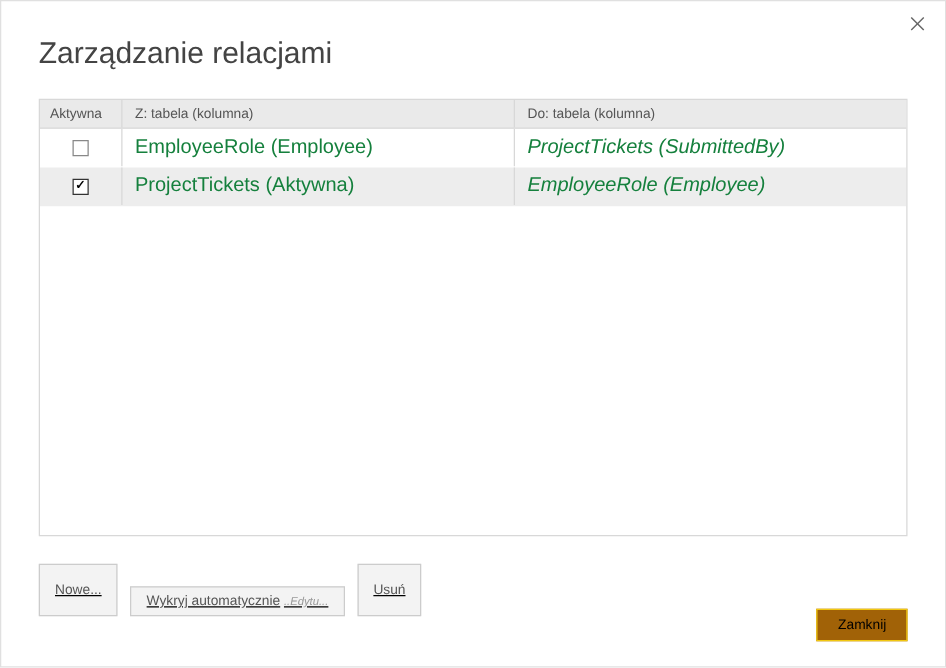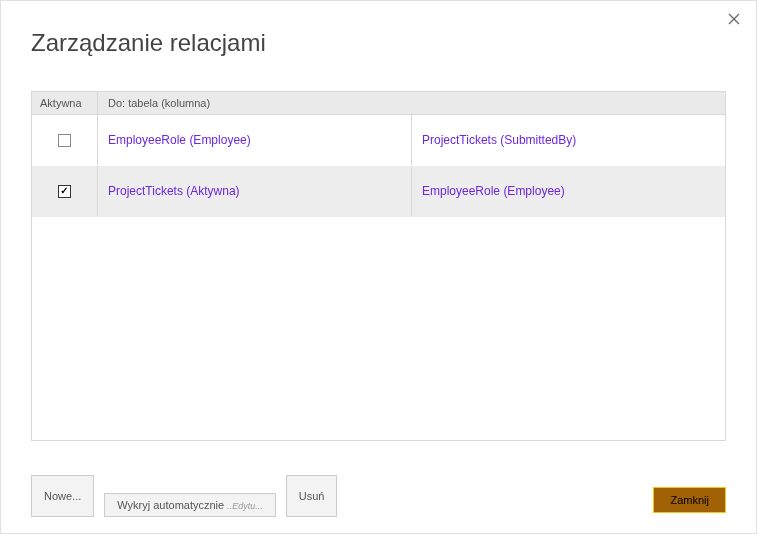--- a/index.html
+++ b/index.html
@@ -31,21 +31,21 @@
       width: 12px;
       height: 12px;
     }
     .dialog-title {
       font-size: 24px;
       font-weight: 300;
       color: #444;
       padding: 28px 30px 18px 30px;
     }
     .table-container {
-      margin: 16px 30px;
+      margin: 4px 30px;
       border: 1px solid #d8d8d8;
       height: 350px;
       background: #fff;
       display: flex;
       flex-direction: column;
     }
     .table-header {
       display: flex;
       background: #eaeaea;
       border-bottom: 1px solid #d8d8d8;
@@ -73,41 +73,42 @@
       display: flex;
       align-items: center;
       text-align: center;
     }
     .table-body {
       flex: 1;
       overflow: auto;
     }
     .table-row {
       display: flex;
-      font-size: 12px;
-      color: #6d28d9;
+      font-size: 16px;
+      color: #15803d;
       border-bottom: 1px solid transparent;
     }
     .table-row.even {
       background: #fff;
     }
     .table-row.odd {
       background: #ededed;
     }
     .table-row .col-active {
       justify-content: center;
       padding: 6px 8px;
       border-right: 1px solid #d8d8d8;
     }
     .table-row .col-from {
       padding: 6px 10px;
       border-right: 1px solid #d8d8d8;
     }
     .table-row .col-to {
-      padding: 18px 10px;
+      padding: 6px 10px;
+      font-style: italic;
     }
     .checkbox {
       width: 13px;
       height: 13px;
       border: 1px solid #888;
       background: #fff;
       display: inline-flex;
       align-items: center;
       justify-content: center;
       cursor: pointer;
@@ -119,20 +120,21 @@
       content: "✓";
       font-size: 10px;
       line-height: 1;
       color: #000;
       font-weight: bold;
     }
     .button-row {
       display: flex;
       gap: 10px;
       padding: 18px 46px 0 30px;
+      text-decoration: underline;
     }
     .btn {
       font-size: 11px;
       color: #555;
       background: #f3f3f3;
       border: 1px solid #ccc;
       padding: 5px 12px;
       cursor: pointer;
       font-family: inherit;
     }
@@ -171,20 +173,21 @@
       <line x1="1" y1="1" x2="11" y2="11" stroke="#666" stroke-width="1.2"></line>
       <line x1="11" y1="1" x2="1" y2="11" stroke="#666" stroke-width="1.2"></line>
     </svg>
 </div>
 
 <h1 class="dialog-title">Zarządzanie relacjami</h1>
 
 <div class="table-container">
   <div class="table-header">
     <div class="col-active">Aktywna</div>
+    <div class="col-from">Z: tabela (kolumna)</div>
     <div class="col-to">Do: tabela (kolumna)</div>
   </div>
   <div class="table-body">
     <div class="table-row even">
       <div class="col-active">
         <span class="checkbox"></span>
       </div>
       <div class="col-from">EmployeeRole (Employee)</div>
       <div class="col-to">ProjectTickets (SubmittedBy)</div>
     </div>

